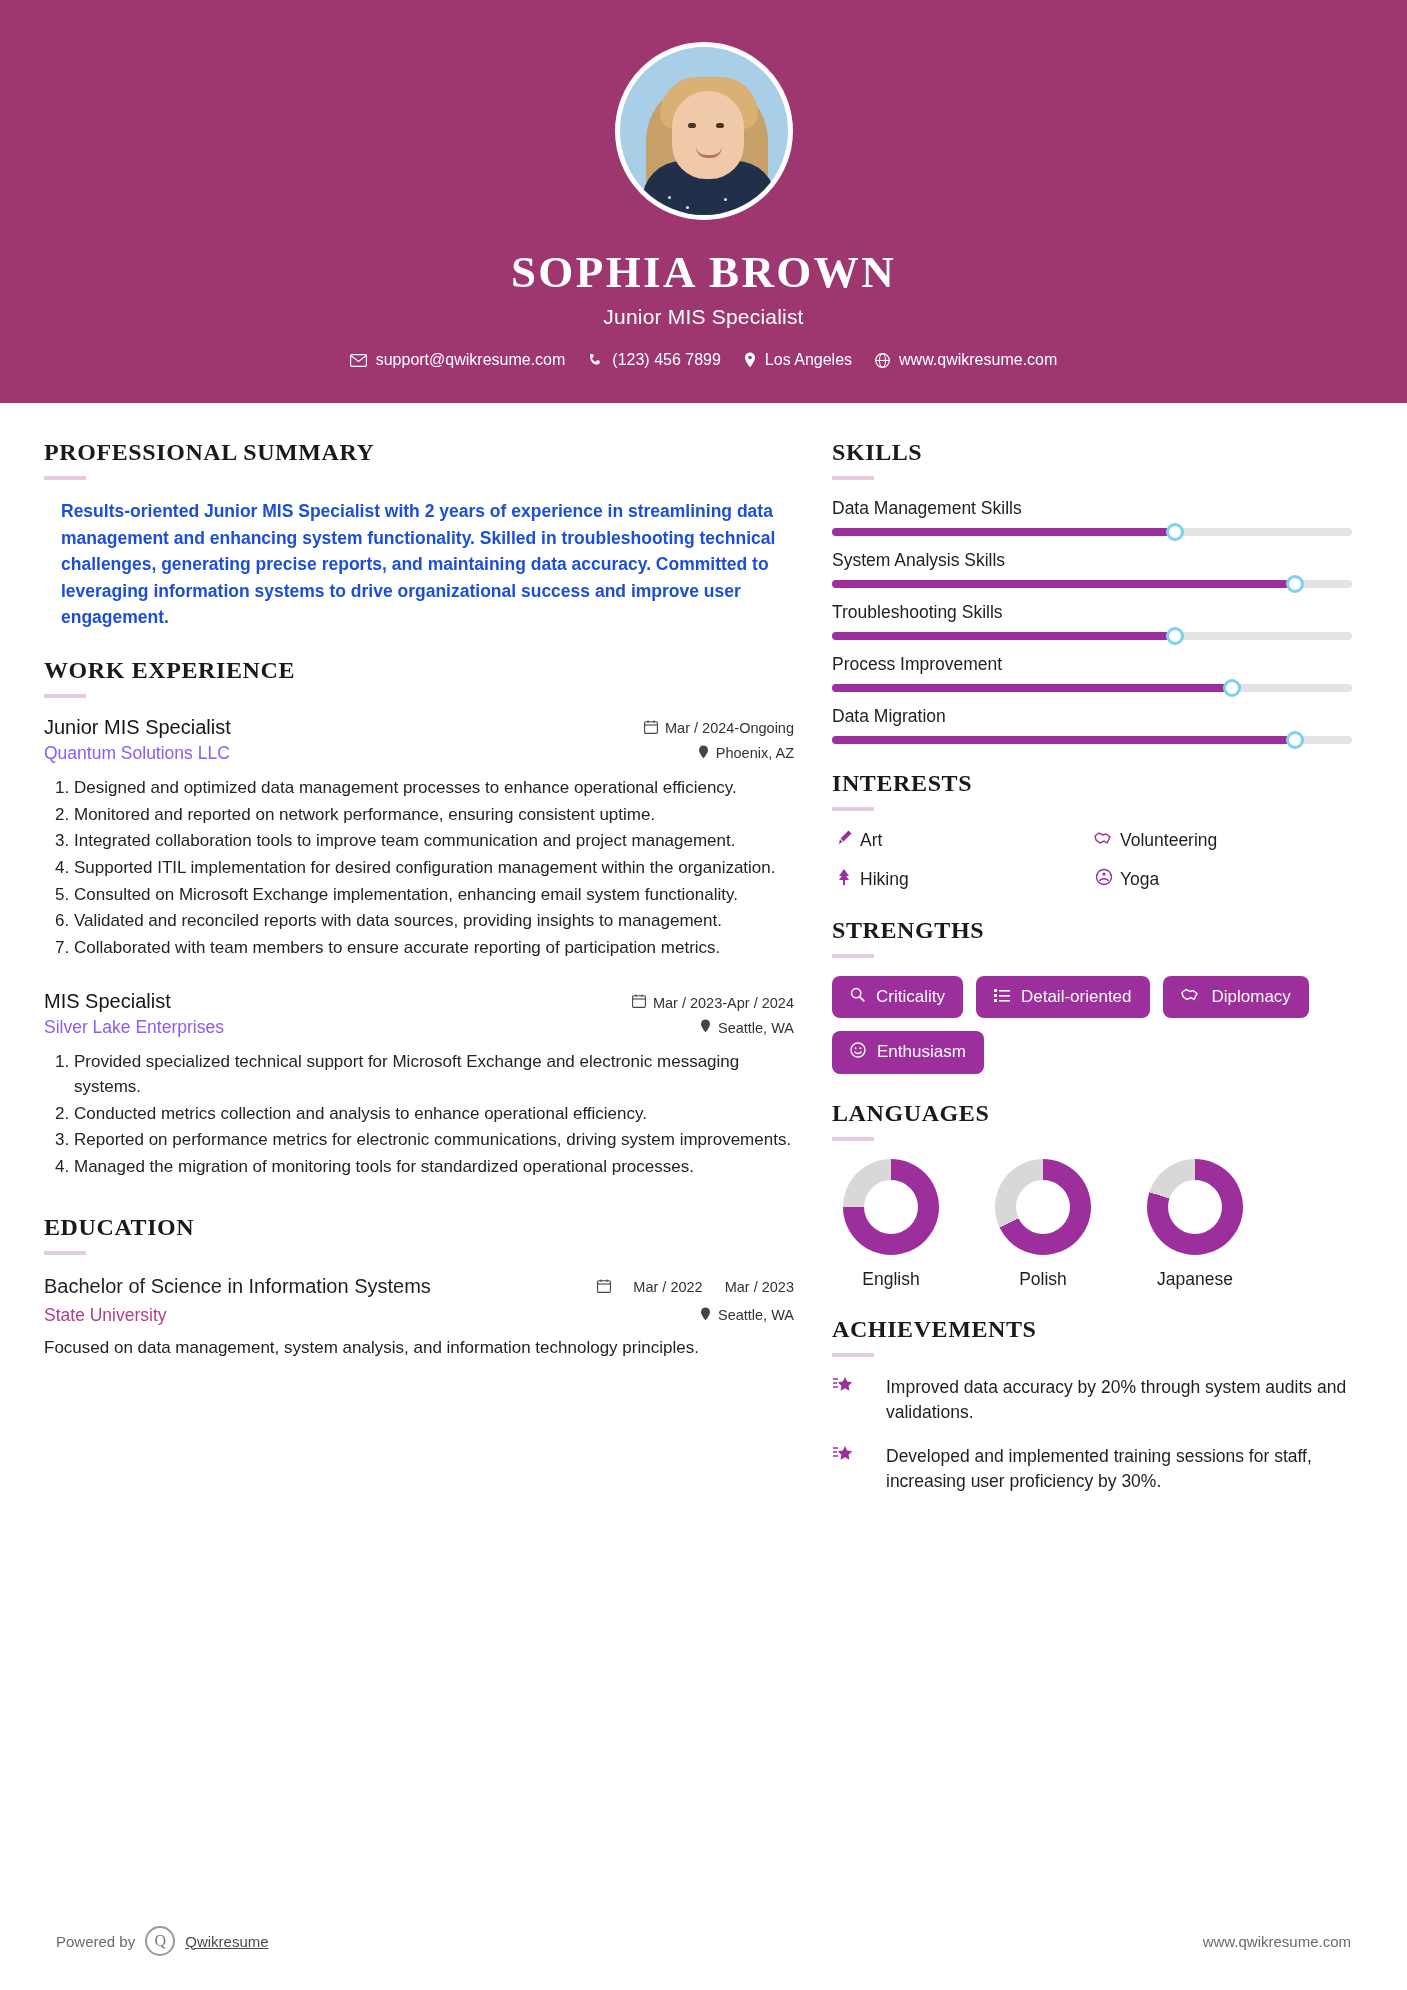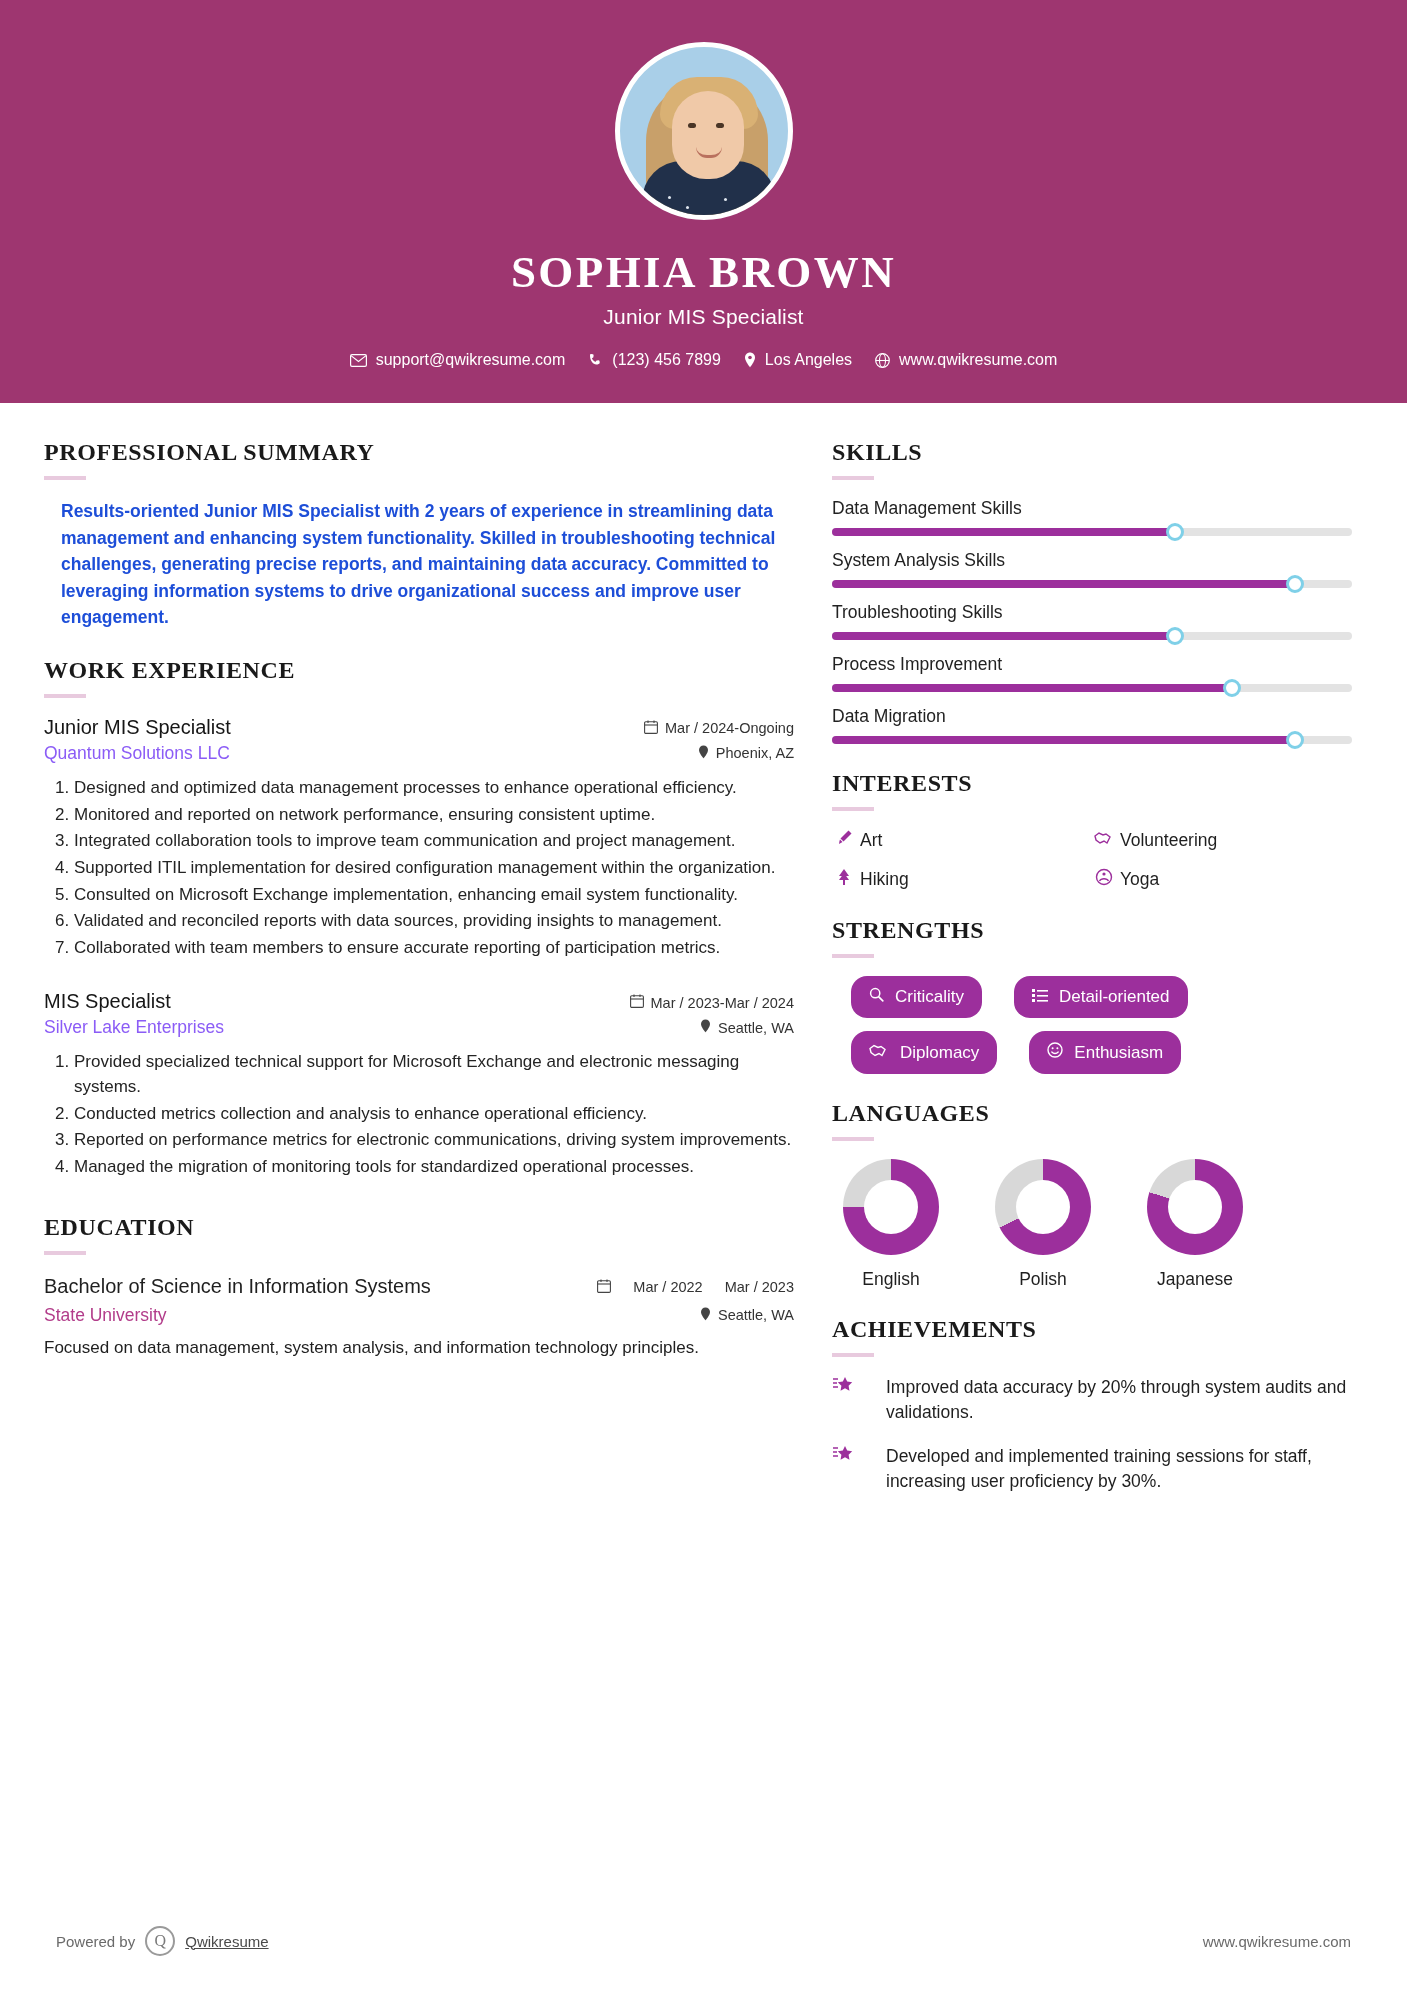--- a/index.html
+++ b/index.html
@@ -133,22 +133,22 @@
   }
 
   
   .interests { display: grid; grid-template-columns: 1fr 1fr; row-gap: 16px; margin-top: 4px; }
   .interest { display: flex; align-items: center; gap: 4px; font-size: 17.5px; }
   .interest .gi { width: 24px; text-align: center; color: #9c2f9c; font-size: 18px; }
 
   
   .strengths { display: flex; flex-wrap: wrap; gap: 13px; margin-top: 4px; }
   .chip {
-    background: #9c2f9c; color: #fff; border-radius: 16px;
-    padding: 11px 18px; font-size: 17px; display: inline-flex; align-items: center; gap: 11px; margin-left: 19px;
+    background: #9c2f9c; color: #fff; border-radius: 8px;
+    padding: 11px 18px; font-size: 17px; display: inline-flex; gap: 11px;
   }
 
   
   .langs { display: flex; gap: 34px; margin-top: 14px; justify-content: flex-start; }
   .lang { text-align: center; width: 118px; }
   .donut {
     width: 96px; height: 96px; border-radius: 50%;
     margin: 0 auto;
     display: flex; align-items: center; justify-content: center;
   }
@@ -291,21 +291,21 @@
           <div class="job-row">
             <div class="job-title">MIS Specialist</div>
             <div class="meta">
               <span class="ico">
                 <svg width="14" height="14" viewBox="0 0 14 14">
                     <rect x="0.6" y="1.8" width="12.8" height="11.6" rx="1.2" fill="none" stroke="#444" stroke-width="1.1"></rect>
                     <path d="M0.6 5h12.8" stroke="#444" stroke-width="1.1"></path>
                     <path d="M4 0.6v2.4M10 0.6v2.4" stroke="#444" stroke-width="1.1"></path>
                   </svg>
               </span>
-              <span>Mar / 2023-Mar / 2024</span>
+              <span>Mar / 2023-Apr / 2024</span>
             </div>
           </div>
           <div class="job-row">
             <div class="job-company">Silver Lake Enterprises</div>
             <div class="meta">
               <span class="ico">
                 <svg width="11" height="14" viewBox="0 0 11 14">
                     <path d="M5.5 0.6C3 .6 1 2.6 1 5.1c0 3.3 4.5 8.3 4.5 8.3S10 8.4 10 5.1C10 2.6 8 .6 5.5.6z" fill="#444"></path>
                   </svg>
               </span>

